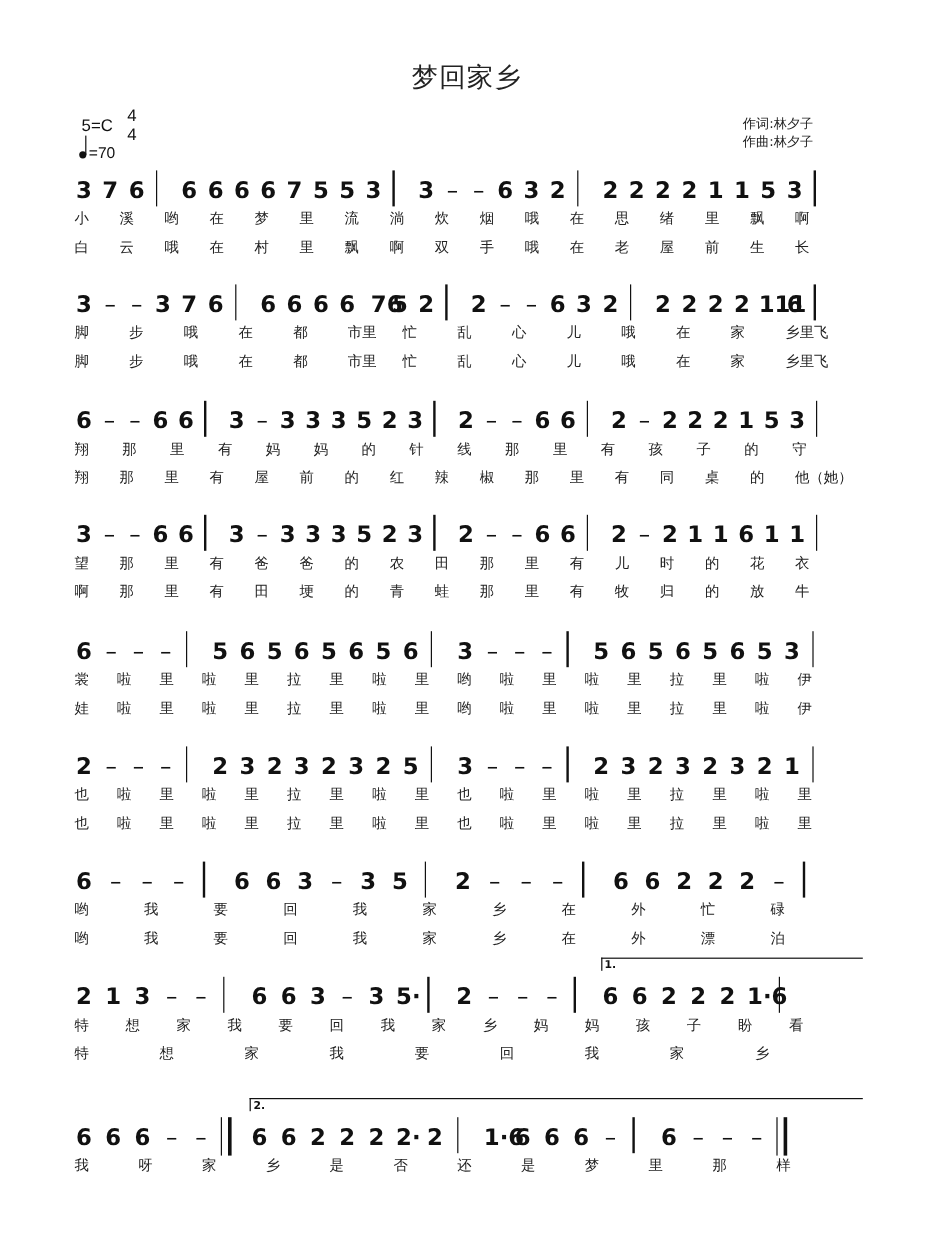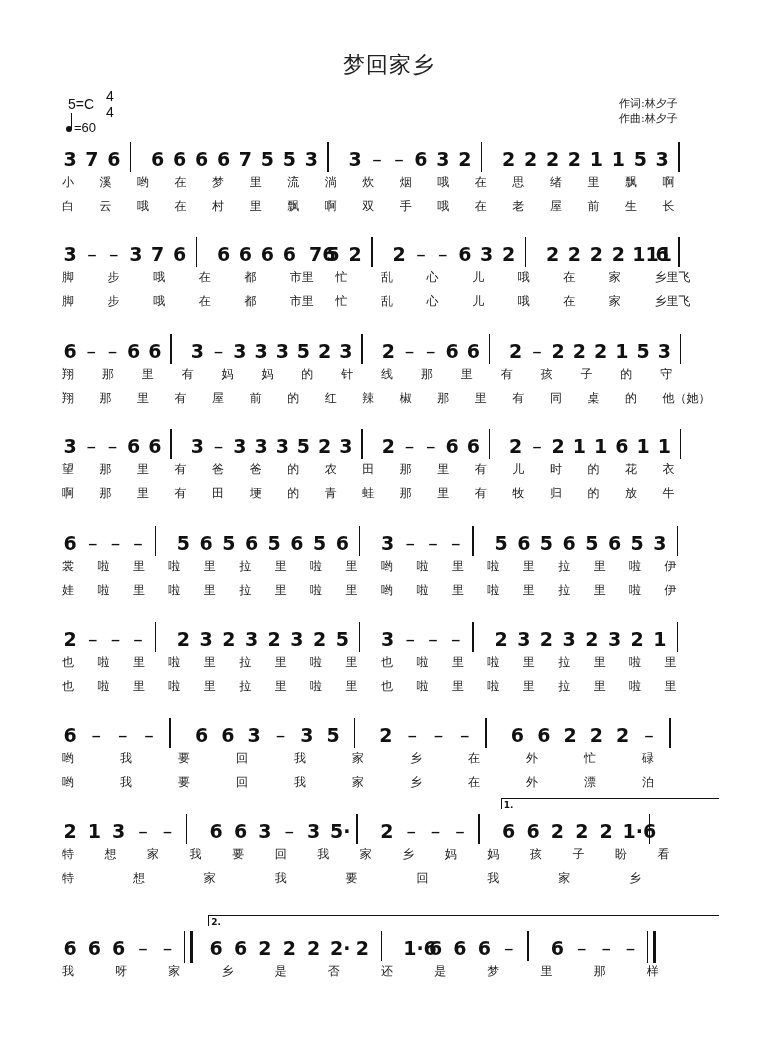--- a/index.html
+++ b/index.html
@@ -27,21 +27,21 @@
 </style>
 </head>
 <body>
 
 <div class="title">梦回家乡</div>
 <div class="key">5=C</div>
 <div class="ts">
   <div>4</div>
   <div>4</div>
 </div>
-<div class="tempo"><span class="qnote"></span><span>=60</span></div>
+<div class="tempo"><span class="qnote"></span><span>=70</span></div>
 <div class="credits">
   <div>作词:林夕子</div>
   <div>作曲:林夕子</div>
 </div>
 
 <div id="score">
     <div class="line" style="top: 148px;">
       <div class="notes">
         <div class="n" style="left: 62px;">3</div>
         <div class="n" style="left: 83.9333px;">7</div>

